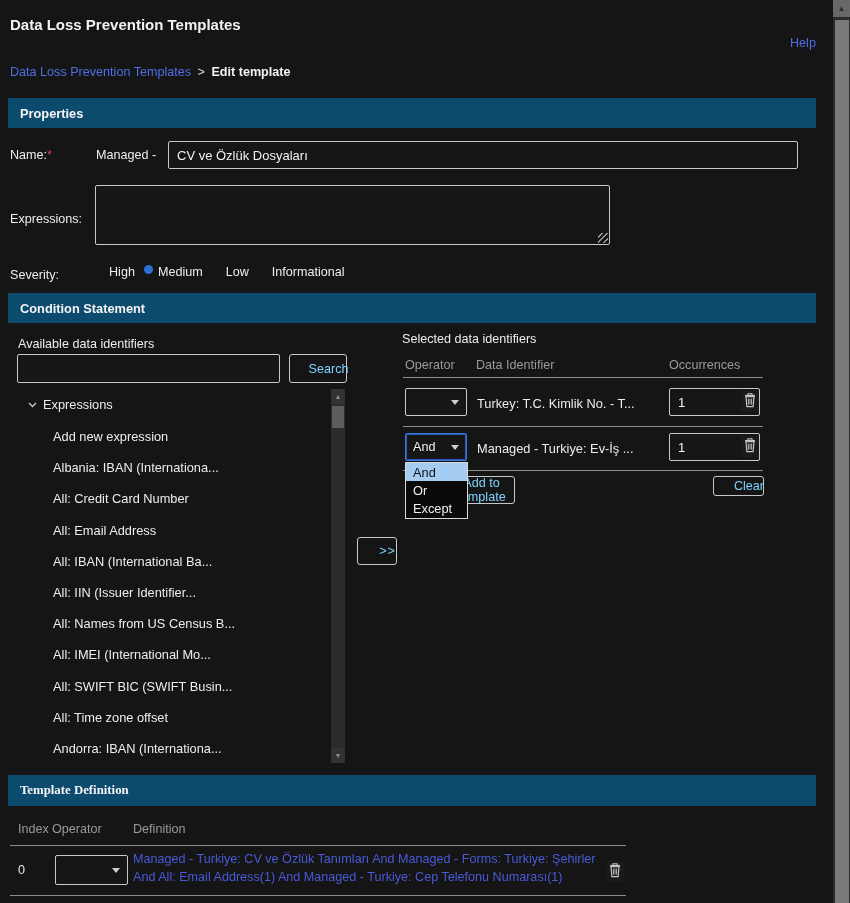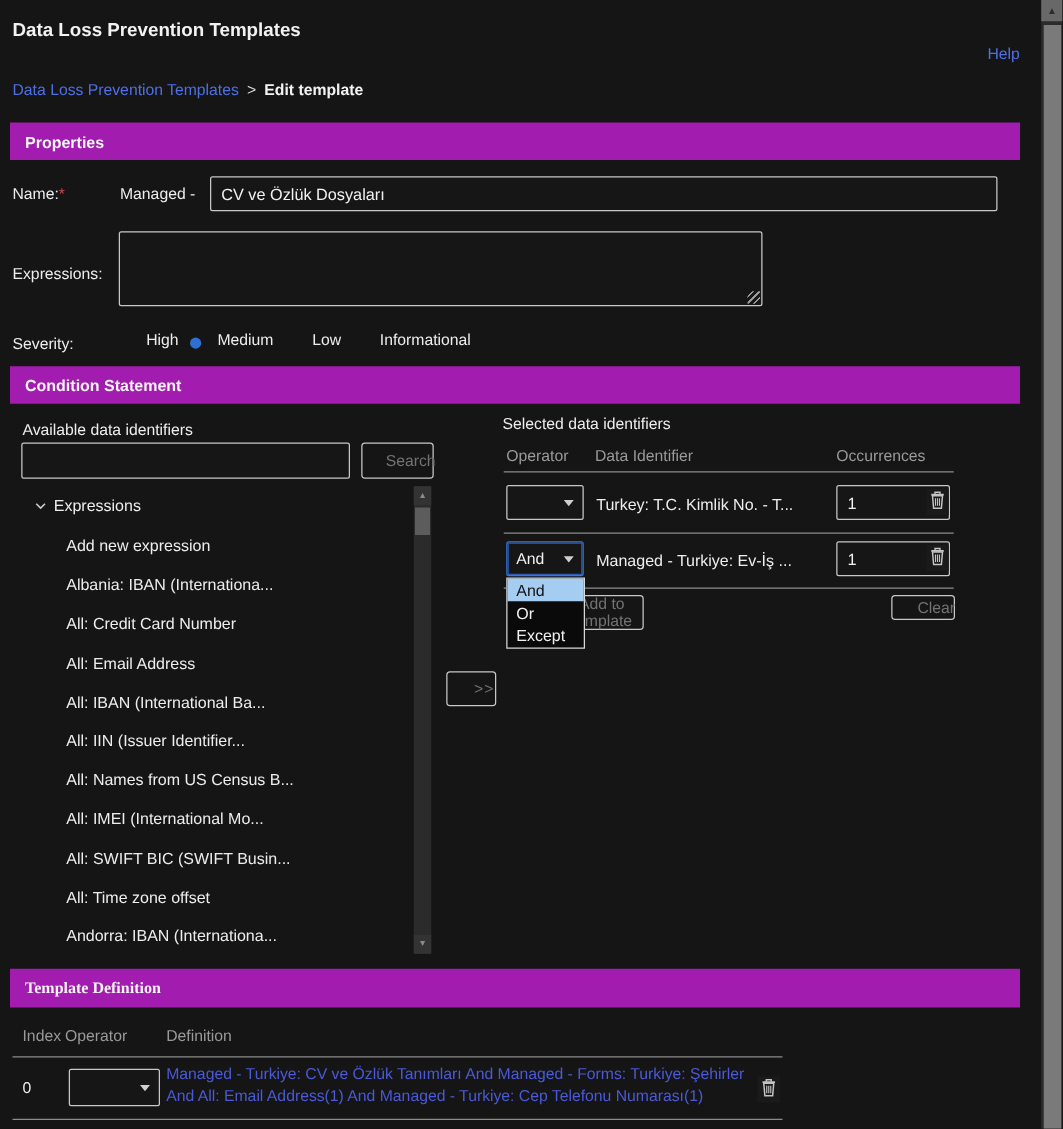--- a/index.html
+++ b/index.html
@@ -7,62 +7,62 @@
   body {
     background:#151515;
     font-family:"Liberation Sans", sans-serif;
     color:#f2f2f2;
     position:relative;
     overflow:hidden;
   }
   .abs { position:absolute; }
   .sec-bar {
     left:8px; width:808px; height:30px;
-    background:#a21caf;
+    background:#0c4a6e;
     display:flex; align-items:center;
     padding-left:12px;
     font-size:12.8px; font-weight:bold; color:#f5f5f5;
   }
   .lbl { font-size:12.6px; color:#ededed; }
   .link-blue { color:#4f6fe6; text-decoration:none; cursor:pointer; font-size:12.6px; }
   .link-cyan { color:#3f9ce8; cursor:pointer; }
   .link-def { color:#4a5ad8; cursor:pointer; }
   input[type=text] {
     background:#161616; border:1px solid #c8c8c8; border-radius:2px;
     color:#f2f2f2; font-size:13px; font-family:"Liberation Sans",sans-serif;
     padding:0 8px; outline:none;
   }
   textarea {
     background:#161616; border:1px solid #c8c8c8; border-radius:2px;
     color:#f2f2f2; resize:none; outline:none;
     font-family:"Liberation Sans",sans-serif;
   }
   .btn {
     background:transparent; border:1px solid #c8c8c8; border-radius:3px;
-    color:#737373; font-size:12.6px; font-family:"Liberation Sans",sans-serif;
+    color:#7dd3fc; font-size:12.6px; font-family:"Liberation Sans",sans-serif;
     display:flex; align-items:center; justify-content:center; cursor:pointer;padding-left:21px;
   }
   .fake-select {
     border:1px solid #c8c8c8; border-radius:2px; background:#161616;
     display:flex; align-items:center; justify-content:space-between;
     padding:0 7px; font-size:12.6px; color:#f2f2f2; cursor:pointer;
   }
   .fake-select.focused { border:1px solid #3a76d8; box-shadow:0 0 0 1px #2a5cb8 inset; }
   .caret-down {
     width:0; height:0;
     border-left:4px solid transparent; border-right:4px solid transparent;
     border-top:5px solid #cfcfcf;
   }
   .hline { height:1px; background:#8c8c8c; }
   .radio {
     width:9px; height:9px; border-radius:50%; display:inline-block;
     background:transparent;
   }
   .radio.on { background:#2e6fd6; }
-  .sev-opt { display:inline-flex; align-items:flex-end; gap:13px; margin-right:9px; cursor:pointer; }
+  .sev-opt { display:inline-flex; align-items:flex-start; gap:5px; margin-right:9px; cursor:pointer; }
   .tree-list { list-style:none; }
   .tree-list li {
     height:31.2px; display:flex; align-items:center;
     font-size:12.8px; color:#ededed; cursor:pointer;
   }
   .menu {
     background:#0a0a0a; border:1px solid #d8d8d8; z-index:20;
   }
   .menu-item {
     height:18.3px; display:flex; align-items:center;

